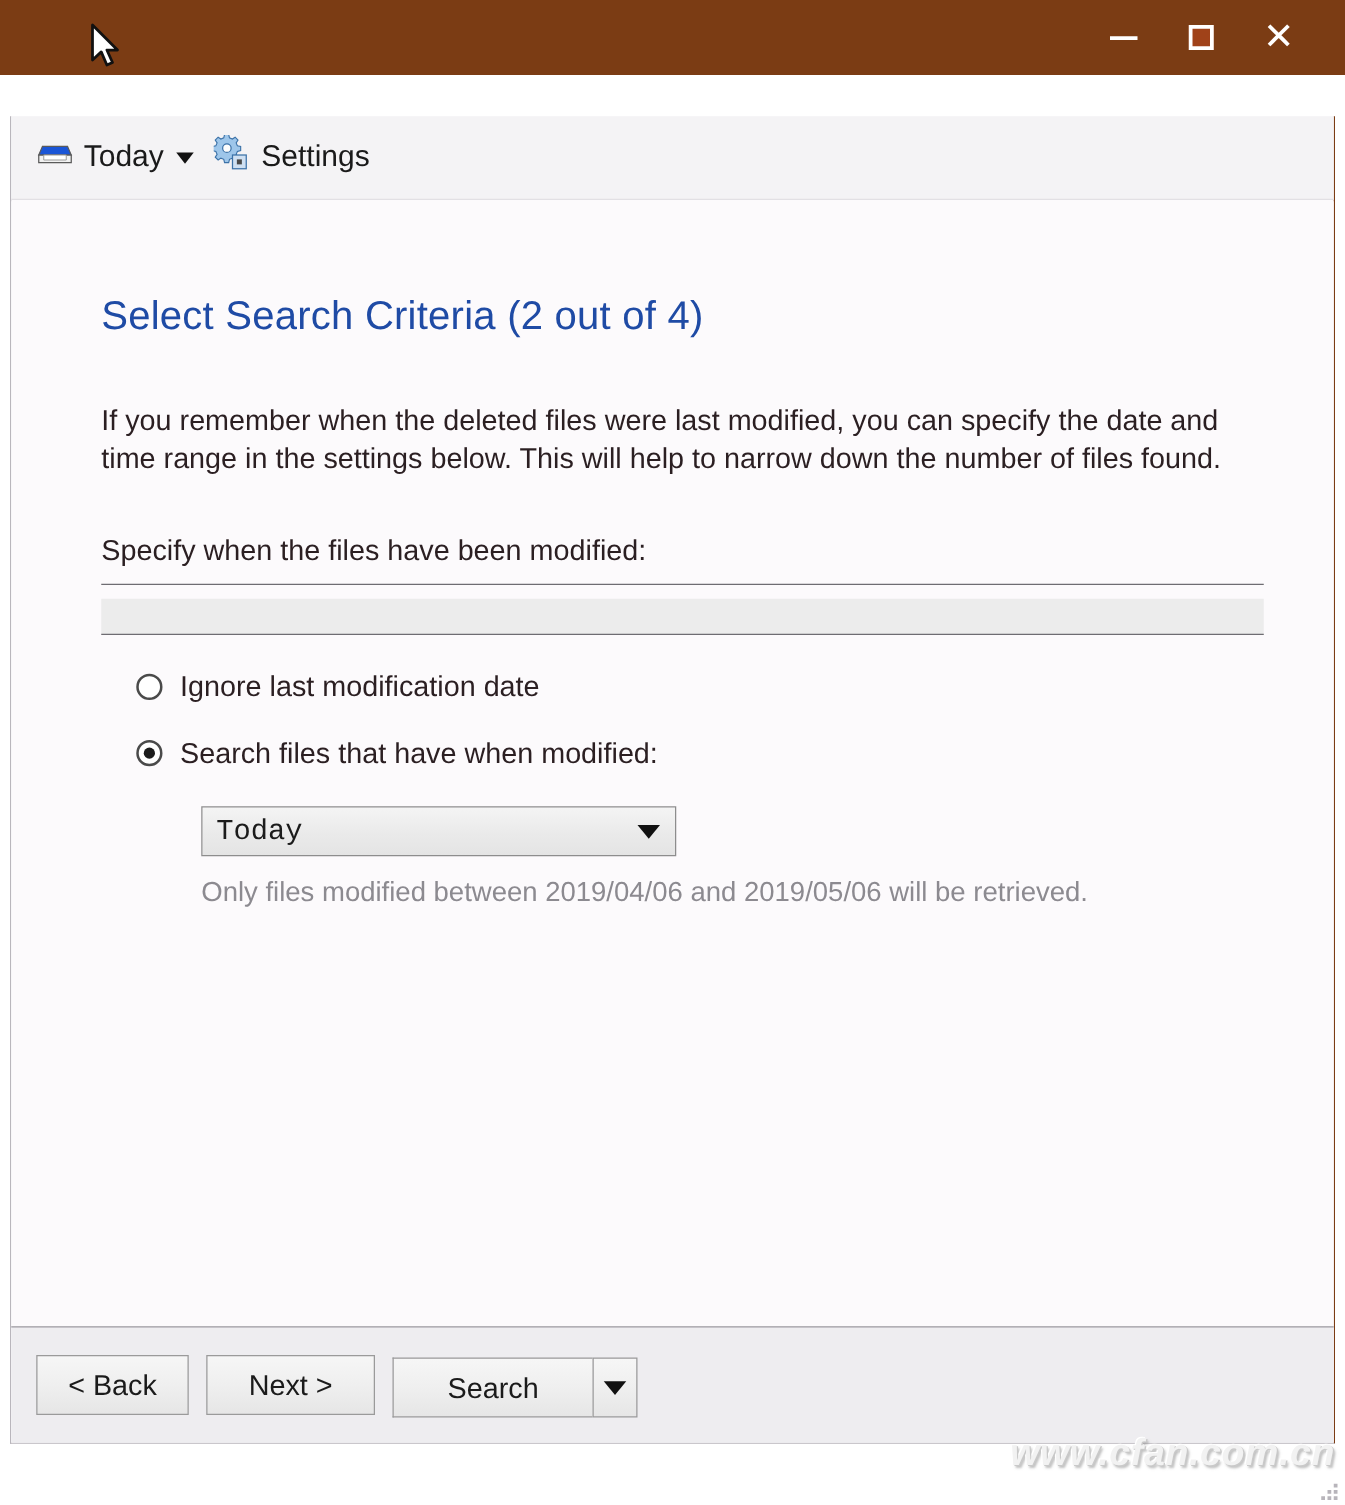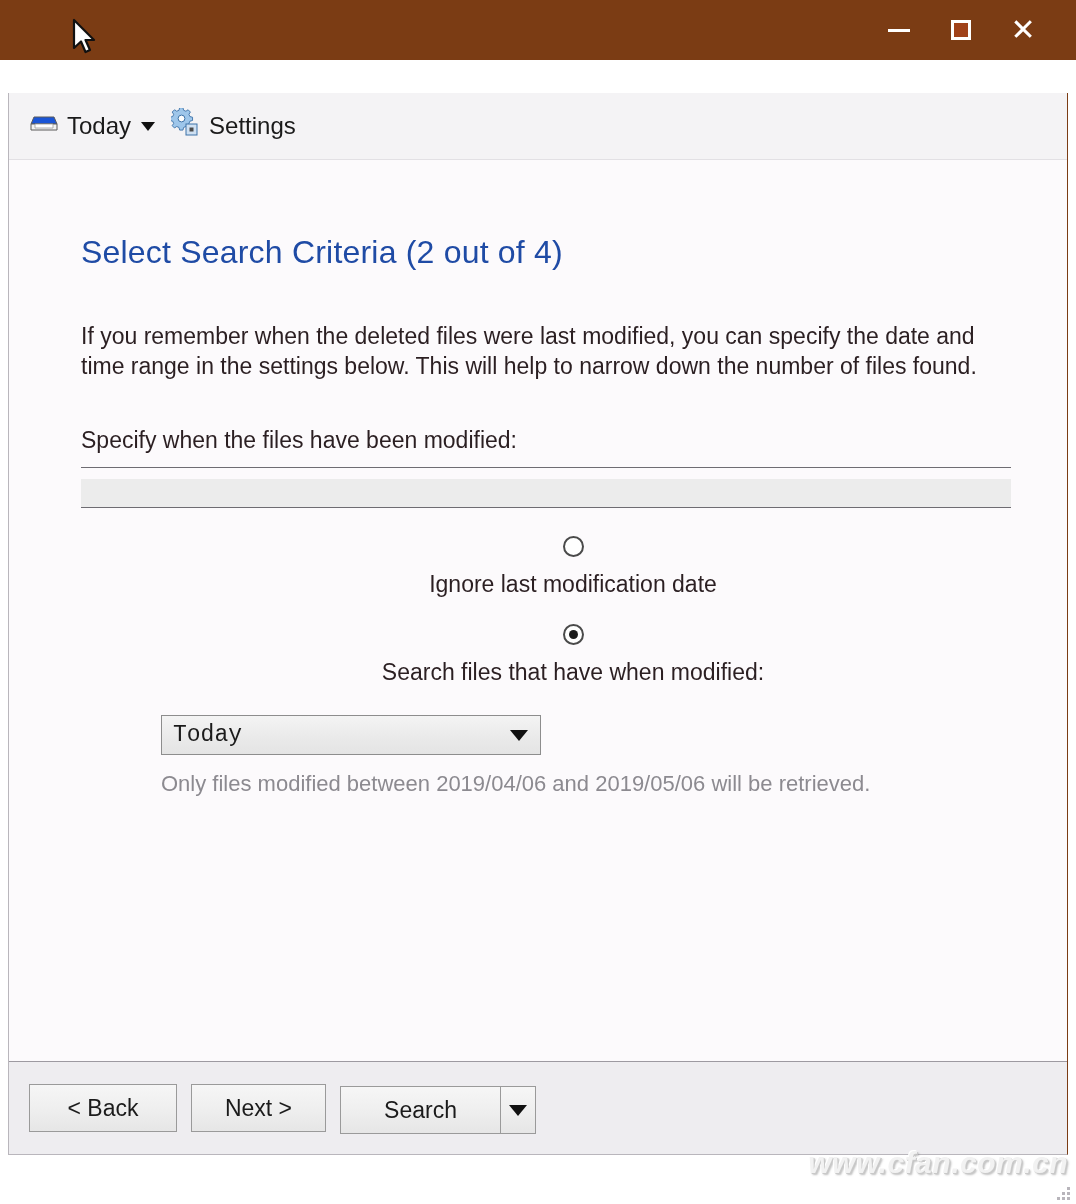--- a/index.html
+++ b/index.html
@@ -177,21 +177,20 @@
     border-bottom: 1px solid #6e6c72;
   }
 
   .radio-row {
     display: flex;
     align-items: center;
     gap: 14px;
     margin-left: 70px;
     color: #2b1f22;
     font-size: 23px;
-    flex-direction: column;
   }
   #radio-ignore-row { margin-top: 28px; }
   #radio-search-row { margin-top: 26px; }
 
   .radio-mark {
     width: 21px;
     height: 21px;
     border-radius: 50%;
     border: 2px solid #4a4a4a;
     background: #ffffff;
@@ -256,21 +255,21 @@
     background: linear-gradient(to bottom, #f6f6f6 0%, #efefef 50%, #e6e6e6 100%);
     border: 1px solid #9a9a9a;
     box-sizing: border-box;
     display: flex;
     align-items: center;
     justify-content: center;
     font-size: 23px;
     color: #1b1b1b;
     cursor: default;
   }
-  #btn-back { width: 148px; }
+  #btn-back { width: 122px; }
   #btn-next { width: 135px; }
   .split-wrap {
     display: flex;
     height: 44px;
   }
   #btn-search {
     width: 160px;
     border-right: none;
   }
   #btn-search-arrow {

